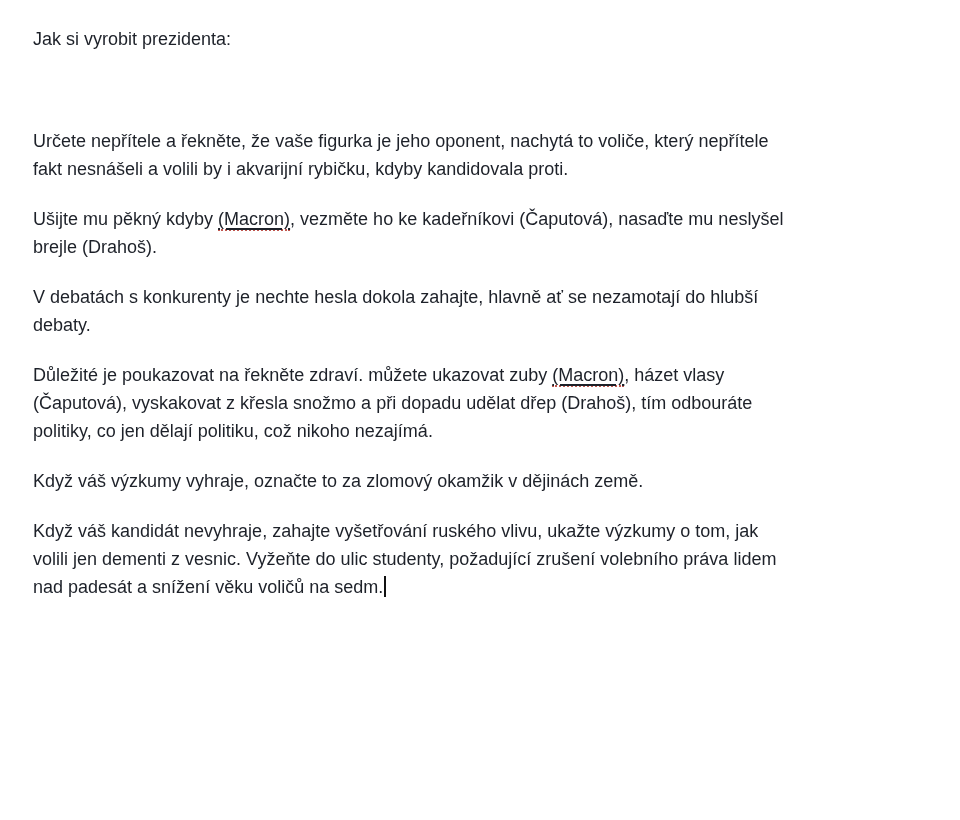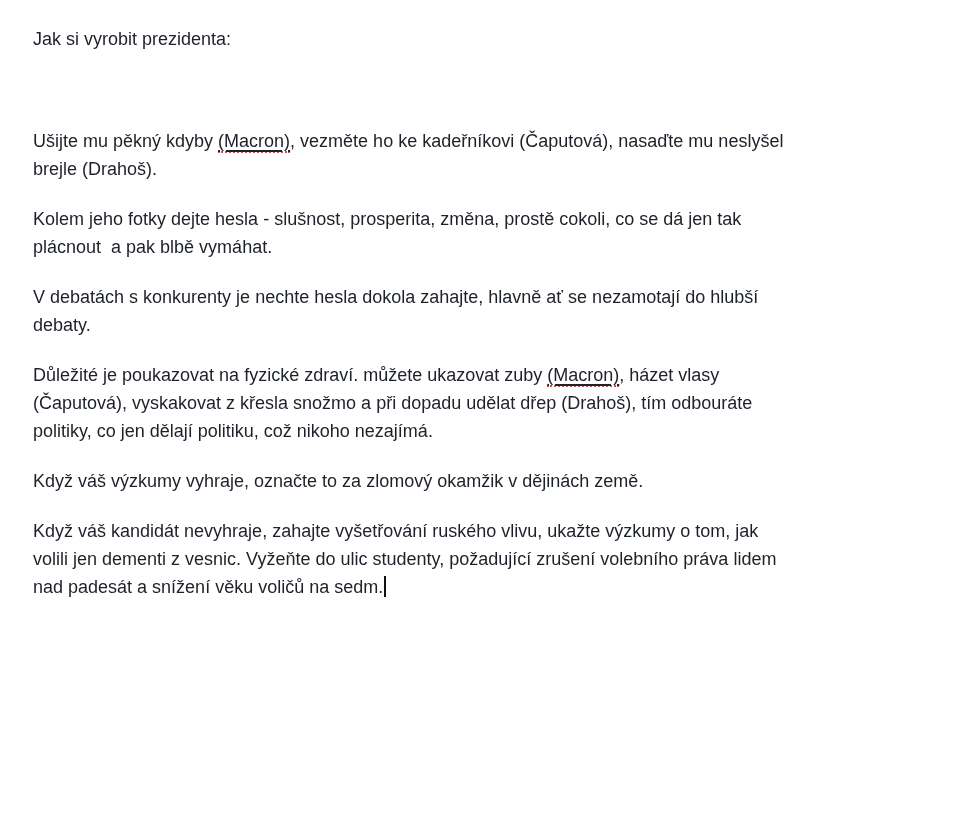--- a/index.html
+++ b/index.html
@@ -52,20 +52,20 @@
     margin-left: 1px;
   }
 </style>
 </head>
 <body>
 
 <div class="page">
   <div class="doc">
       <p class="para"><span>Jak si vyrobit prezidenta:</span></p>
       <p class="para empty"></p>
+      <p class="para"><span>Určete nepřítele a řekněte, že vaše figurka je jeho oponent, nachytá to voliče, který nepřítele fakt nesnášeli a volili by i akvarijní rybičku, kdyby kandidovala proti.</span></p>
       <p class="para"><span>Ušijte mu pěkný kdyby </span><span class="misspelled-underlined">(Macron)</span><span>, vezměte ho ke kadeřníkovi (Čaputová), nasaďte mu neslyšel brejle (Drahoš).</span></p>
-      <p class="para"><span>Kolem jeho fotky dejte hesla - slušnost, prosperita, změna, prostě cokoli, co se dá jen tak plácnout  a pak blbě vymáhat.</span></p>
       <p class="para"><span>V debatách s konkurenty je nechte hesla dokola zahajte, hlavně ať se nezamotají do hlubší debaty.</span></p>
-      <p class="para"><span>Důležité je poukazovat na fyzické zdraví. můžete ukazovat zuby </span><span class="misspelled-underlined">(Macron)</span><span>, házet vlasy (Čaputová), vyskakovat z křesla snožmo a při dopadu udělat dřep (Drahoš), tím odbouráte politiky, co jen dělají politiku, což nikoho nezajímá.</span></p>
+      <p class="para"><span>Důležité je poukazovat na řekněte zdraví. můžete ukazovat zuby </span><span class="misspelled-underlined">(Macron)</span><span>, házet vlasy (Čaputová), vyskakovat z křesla snožmo a při dopadu udělat dřep (Drahoš), tím odbouráte politiky, co jen dělají politiku, což nikoho nezajímá.</span></p>
       <p class="para"><span>Když váš výzkumy vyhraje, označte to za zlomový okamžik v dějinách země.</span></p>
       <p class="para"><span>Když váš kandidát nevyhraje, zahajte vyšetřování ruského vlivu, ukažte výzkumy o tom, jak volili jen dementi z vesnic. Vyžeňte do ulic studenty, požadující zrušení volebního práva lidem nad padesát a snížení věku voličů na sedm.</span><span class="caret"></span></p>
     </div>
 </div>
 
 </body></html>

